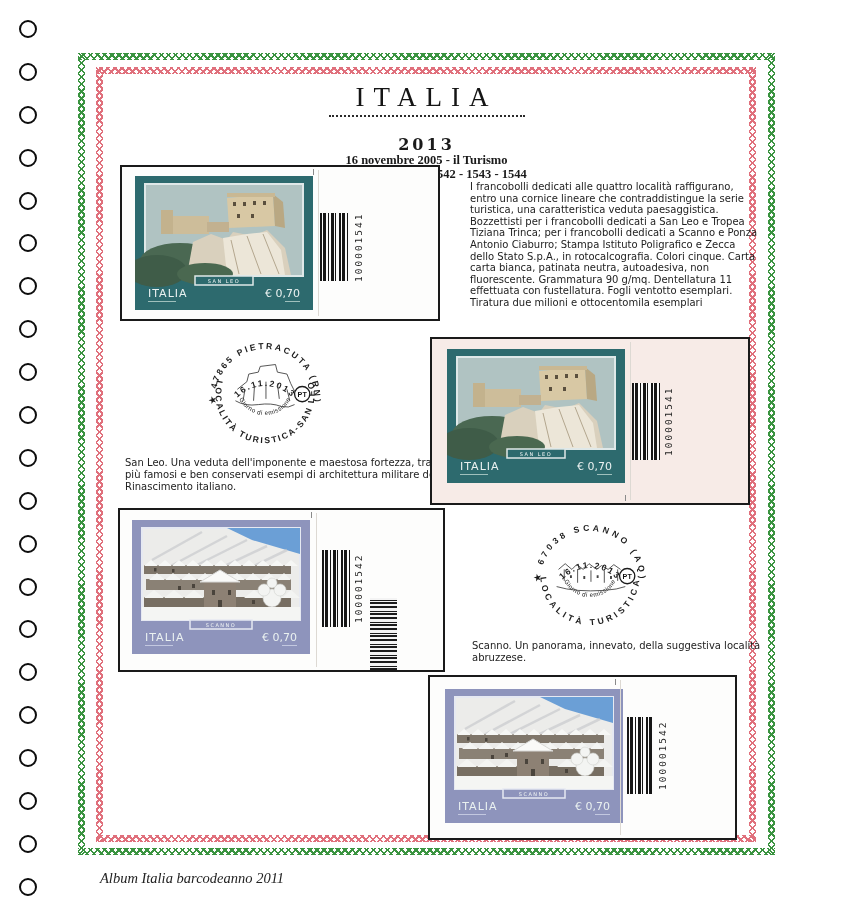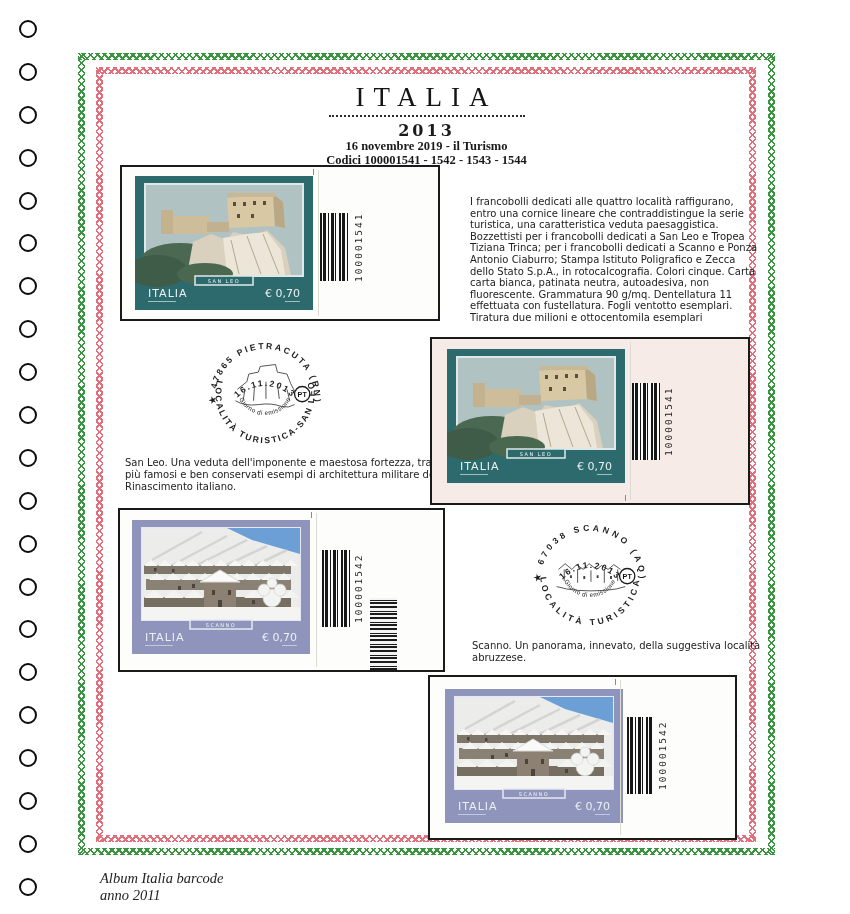--- a/index.html
+++ b/index.html
@@ -16,21 +16,21 @@
       background-image:
         repeating-linear-gradient(45deg,transparent 0 1.6px,var(--c) 1.6px 3.4px,transparent 3.4px 5px),
         repeating-linear-gradient(-45deg,transparent 0 1.6px,var(--c) 1.6px 3.4px,transparent 3.4px 5px);}
   .st.h{height:7px;} .st.v{width:7px;}
   .g{--c:#3a9440;} .r{--c:#e0707c;}
 
   
   .header{position:absolute;left:78px;top:82px;width:697px;text-align:center;}
   .title{font-family:"Liberation Serif",serif;font-size:27px;letter-spacing:9px;color:#151515;}
   .title-underline{width:196px;margin:1px auto 0;border-bottom:2px dotted #2a2a2a;height:1px;}
-  .year{font-family:"DejaVu Serif",serif;font-weight:bold;font-size:16px;letter-spacing:3px;margin-top:4px;}
+  .year{font-family:"DejaVu Serif",serif;font-weight:bold;font-size:16px;letter-spacing:3px;margin-top:18px;}
   .issue,.codes{font-family:"Liberation Serif",serif;font-weight:bold;font-size:12.5px;line-height:13.5px;}
 
   
   .card{position:absolute;background:#fdfdfc;border:2px solid #1a1a1a;box-sizing:border-box;}
   .card .stamp{position:absolute;}
   .crease{position:absolute;top:3px;bottom:3px;width:1px;background:#ddd9d3;}
   .tick{position:absolute;width:1px;height:6px;background:#8a8a8a;}
   .barcode{position:absolute;background:
      repeating-linear-gradient(90deg,#161616 0 2px,#fbfbfb 2px 3px,#161616 3px 6px,#fbfbfb 6px 8px,
         #161616 8px 9px,#fbfbfb 9px 11px,#161616 11px 14px,#fbfbfb 14px 15px,#161616 15px 16px,#fbfbfb 16px 19px);}
@@ -40,37 +40,37 @@
          font-family:"DejaVu Sans Mono",monospace;font-size:9.5px;letter-spacing:2px;color:#1f1f1f;
          display:flex;align-items:center;justify-content:center;}
 
   
   .stc{font-family:"DejaVu Sans",sans-serif;font-size:11px;fill:#eaf1f0;letter-spacing:1px;}
   .stn{font-family:"DejaVu Sans",sans-serif;font-size:5px;fill:#f2f6f5;letter-spacing:1.5px;}
   .stv{font-family:"DejaVu Sans",sans-serif;font-size:11px;fill:#eaf1f0;}
 
   
   .desc{position:absolute;left:470px;top:181px;width:292px;font-family:"DejaVu Sans",sans-serif;
-        font-size:10px;line-height:11.6px;color:#222;margin-top:15px;}
+        font-size:10px;line-height:11.6px;color:#222;}
   .caption{position:absolute;font-family:"DejaVu Sans",sans-serif;font-size:10px;line-height:12px;color:#222;}
 
   
   .postmark{position:absolute;}
   .arc{font-family:"Liberation Sans",sans-serif;font-weight:bold;fill:#1c1c1c;}
   .arcTop{font-size:9px;letter-spacing:2.5px;}
   .arcTop2{font-size:9px;letter-spacing:3.5px;}
   .arcBot{font-size:9px;letter-spacing:2px;}
   .arcBot2{font-size:9px;letter-spacing:3.5px;}
   .arcDate{font-size:9px;letter-spacing:2px;}
   .arcGio{font-family:"Liberation Sans",sans-serif;font-size:6.5px;letter-spacing:.5px;fill:#222;}
   .ptTxt{font-family:"Liberation Sans",sans-serif;font-weight:bold;font-size:7.5px;fill:#111;}
 
   
-  .footer{position:absolute;left:100px;right:102px;top:870px;display:flex;justify-content:space-between;
-          font-family:"Liberation Serif",serif;font-style:italic;font-size:14.5px;color:#222;flex-direction:column;}
+  .footer{position:absolute;left:100px;right:102px;top:870px;display:flex;
+          font-family:"Liberation Serif",serif;font-style:italic;font-size:14.5px;color:#222;}
 </style>
 </head>
 <body>
 
 <div class="page">
 
   <div class="holes">
       <div class="hole"></div>
       <div class="hole"></div>
       <div class="hole"></div>
@@ -105,21 +105,21 @@
     <div class="st h r" style="left:96px;top:67px;width:660px;"></div>
     <div class="st h r" style="left:96px;top:835px;width:660px;"></div>
     <div class="st v r" style="left:96px;top:67px;height:775px;"></div>
     <div class="st v r" style="left:749px;top:67px;height:775px;"></div>
   </div>
 
   <div class="header">
     <div class="title">ITALIA</div>
     <div class="title-underline"></div>
     <div class="year">2013</div>
-    <div class="issue">16 novembre 2019 - il Turismo</div>
+    <div class="issue">16 novembre 2005 - il Turismo</div>
     <div class="codes">Codici 100001541 - 1542 - 1543 - 1544</div>
   </div>
 
   <div class="card" style="left:120px;top:165px;width:320px;height:156px;">
     <svg class="stamp" style="left:13px;top:9px;" width="178" height="134" viewBox="0 0 178 134">
       <rect width="178" height="134" fill="#2d6a6e"></rect>
       <rect x="10" y="8" width="158" height="92" fill="#b0c3c2" stroke="#dfe8e8" stroke-width="2"></rect>
       <ellipse cx="45" cy="85" rx="40" ry="18" fill="#4a6852"></ellipse>
       <ellipse cx="22" cy="95" rx="30" ry="16" fill="#3f5c48"></ellipse>
       <polygon points="52,99 58,66 76,58 92,64 98,56 118,60 132,54 150,72 156,99" fill="#d9d0bd"></polygon>

